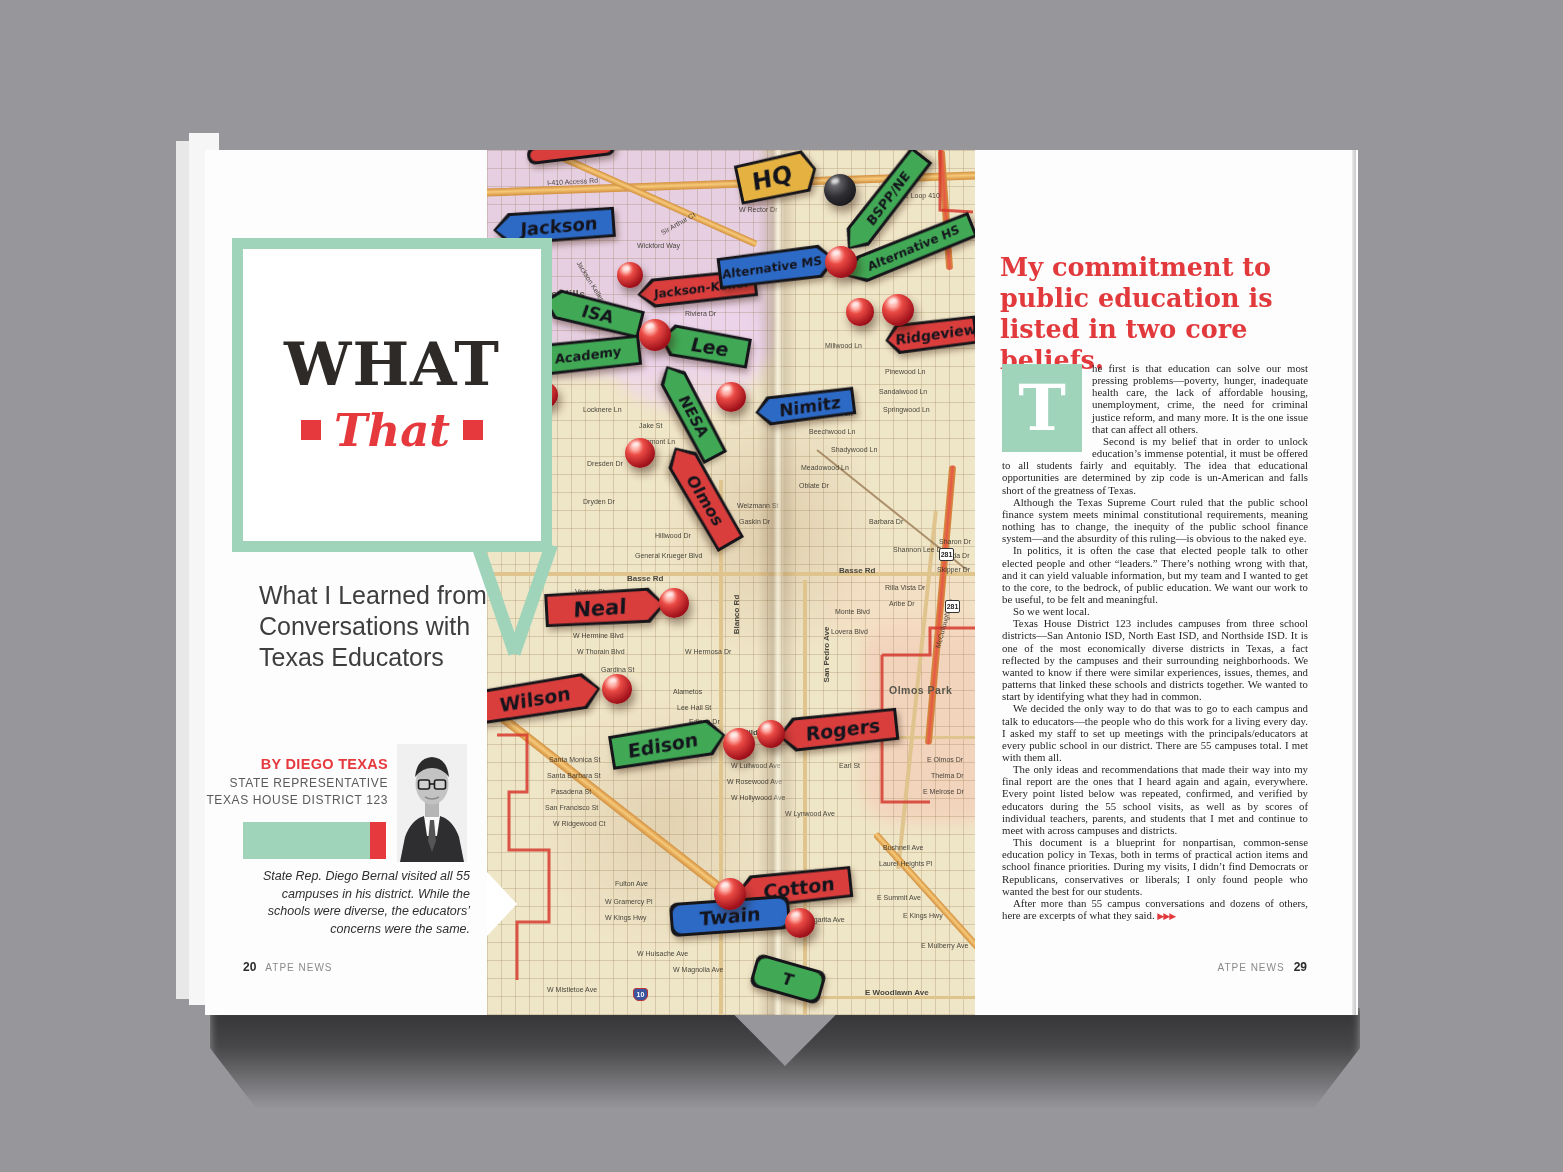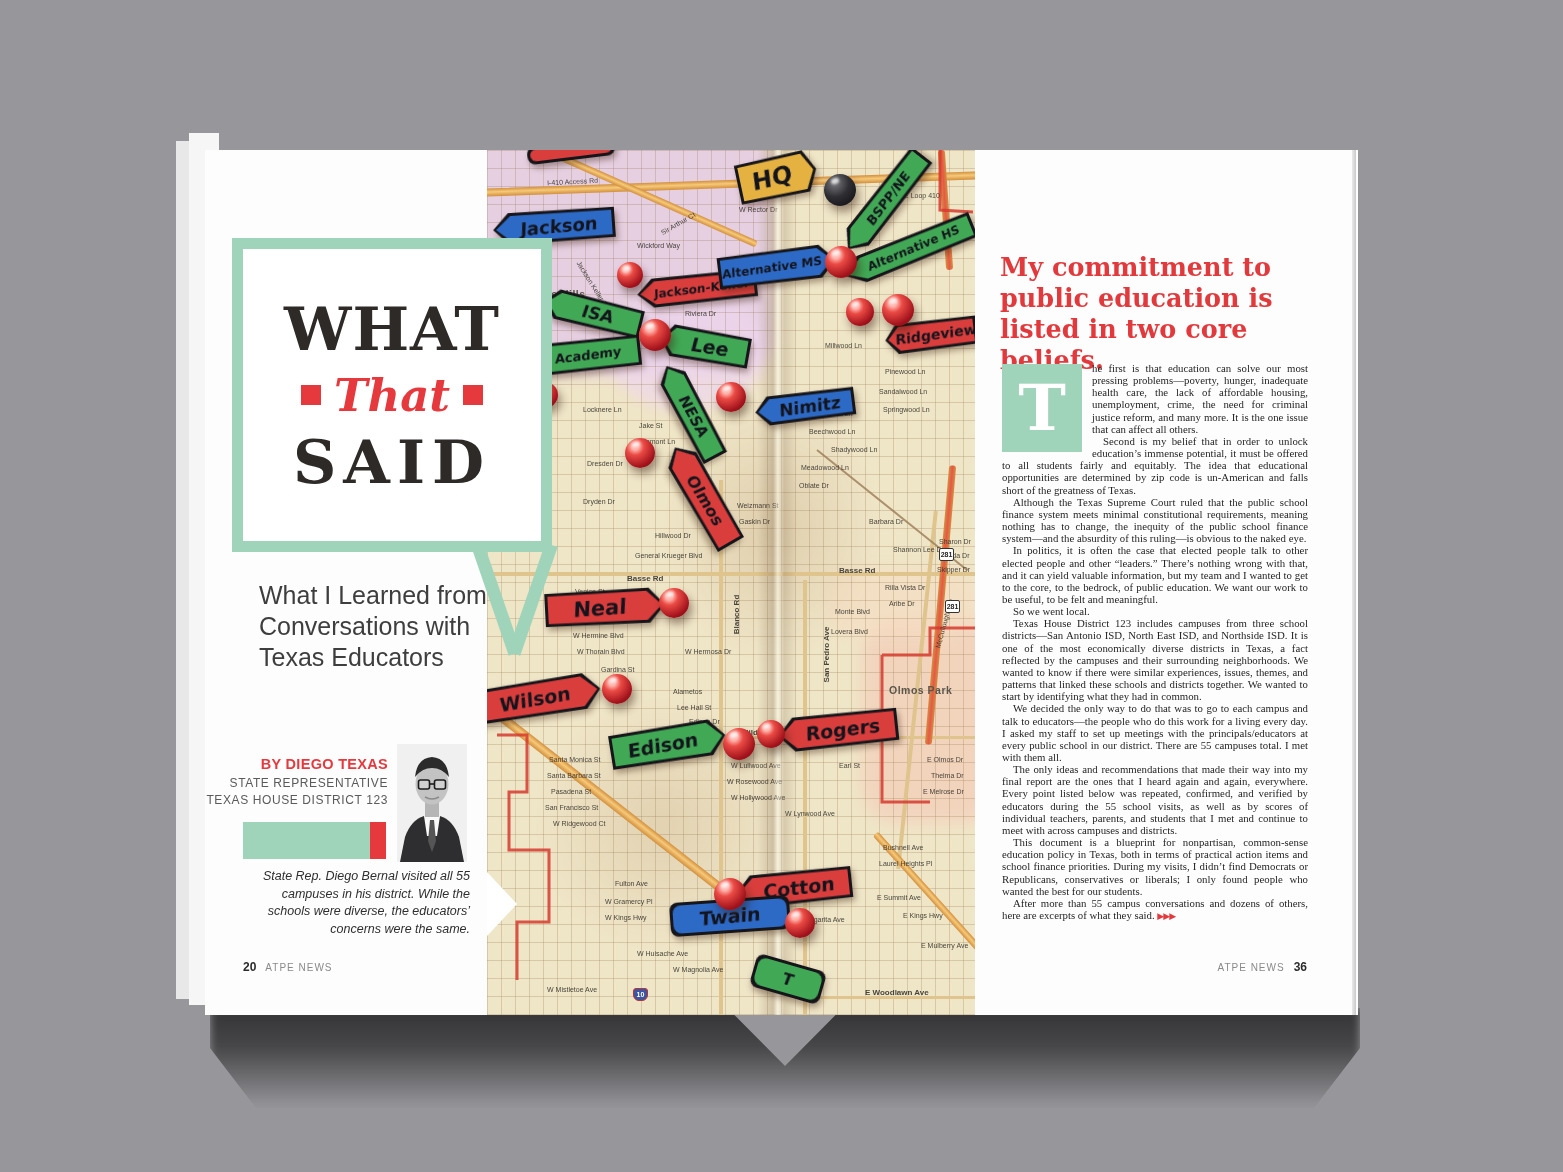--- a/index.html
+++ b/index.html
@@ -372,21 +372,20 @@
 
   <div class="abs tailbar tail1"></div>
   <div class="abs tailbar tail2"></div>
   <div class="abs bubble">
     <div class="t-big">WHAT</div>
     <div class="they-row">
       <span class="red-sq"></span>
       <span class="t-they">That</span>
       <span class="red-sq"></span>
     </div>
-    <div class="t-big t-said">SAID</div>
   </div>
 
   <div class="abs subtitle">What I Learned from Conversations with Texas Educators</div>
 
   <div class="abs byline">
     <div class="by">BY DIEGO TEXAS</div>
     <div class="role">
       <span>STATE REPRESENTATIVE</span><br>
       <span>TEXAS HOUSE DISTRICT 123</span>
     </div>
@@ -430,16 +429,16 @@
       <p class="bpara ind">In politics, it is often the case that elected people talk to other elected people and other “leaders.” There’s nothing wrong with that, and it can yield valuable information, but my team and I wanted to get to the core, to the bedrock, of public education. We want our work to be useful, to be felt and meaningful.</p>
       <p class="bpara ind">So we went local.</p>
       <p class="bpara ind">Texas House District 123 includes campuses from three school districts—San Antonio ISD, North East ISD, and Northside ISD. It is one of the most economically diverse districts in Texas, a fact reflected by the campuses and their surrounding neighborhoods. We wanted to know if there were similar experiences, issues, themes, and patterns that linked these schools and districts together. We wanted to start by identifying what they had in common.</p>
       <p class="bpara ind">We decided the only way to do that was to go to each campus and talk to educators—the people who do this work for a living every day. I asked my staff to set up meetings with the principals/educators at every public school in our district. There are 55 campuses total. I met with them all.</p>
       <p class="bpara ind">The only ideas and recommendations that made their way into my final report are the ones that I heard again and again, everywhere. Every point listed below was repeated, confirmed, and verified by educators during the 55 school visits, as well as by scores of individual teachers, parents, and students that I met and continue to meet with across campuses and districts.</p>
       <p class="bpara ind">This document is a blueprint for nonpartisan, common-sense education policy in Texas, both in terms of practical action items and school finance priorities. During my visits, I didn’t find Democrats or Republicans, conservatives or liberals; I only found people who wanted the best for our students.</p>
       <p class="bpara ind">After more than 55 campus conversations and dozens of others, here are excerpts of what they said. <span class="more">▶▶▶</span></p>
     </div>
 
   <div class="abs folio folio-right">
-    <span>ATPE NEWS</span><b>36</b>
+    <span>ATPE NEWS</span><b>29</b>
   </div>
 
 </div>
 
 </body></html>

